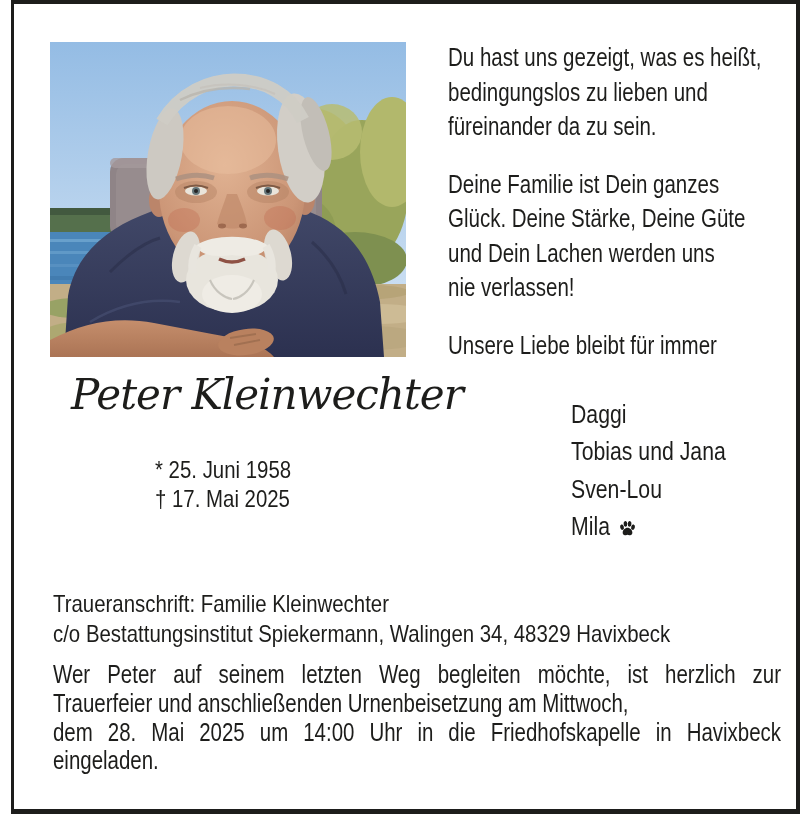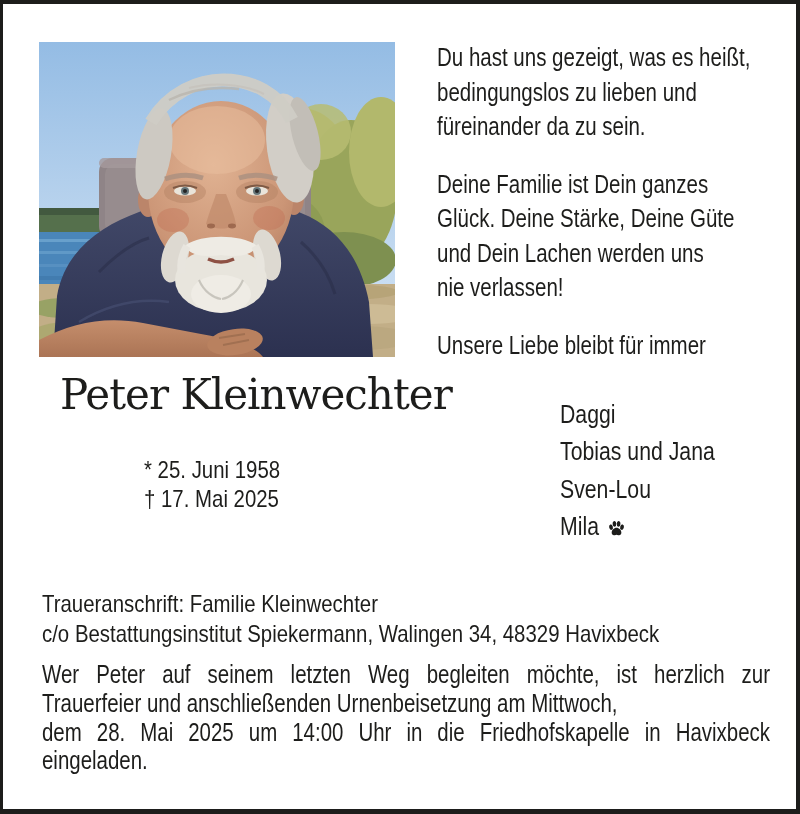--- a/index.html
+++ b/index.html
@@ -4,34 +4,35 @@
 <style>
   html,body{margin:0;padding:0;}
   body{
     width:800px;height:814px;position:relative;background:#ffffff;
     font-family:"Liberation Sans",sans-serif;color:#1d1d1b;overflow:hidden;
   }
   .sheet{
     position:absolute;inset:0;background:#fff;
     border-style:solid;border-color:#1d1d1b;
     border-width:4px 4px 5px 3px;
+    margin-left:11px;
   }
   .photo{position:absolute;left:36px;top:38px;width:356px;height:315px;overflow:hidden;}
   .photo svg{display:block;}
 
   .tribute{
     position:absolute;left:434px;top:36px;
     font-size:25px;line-height:34.5px;white-space:nowrap;
     transform:scaleX(.82);transform-origin:0 0;
   }
   .tribute .para + .para{margin-top:23px;}
 
   .name-script{
     position:absolute;left:57px;top:366px;
-    font-family:"DejaVu Serif",serif;
+    font-family:"DejaVu Serif",serif;font-style:italic;
     font-size:42px;letter-spacing:-1px;white-space:nowrap;
   }
 
   .dates{
     position:absolute;left:141px;top:452px;
     font-size:24px;line-height:28.5px;white-space:nowrap;
     transform:scaleX(.85);transform-origin:0 0;
   }
 
   .mourners{

